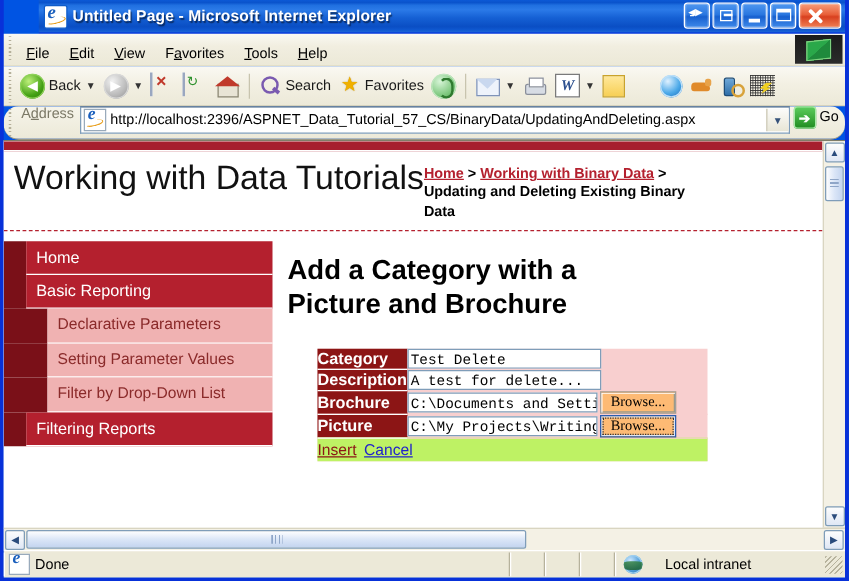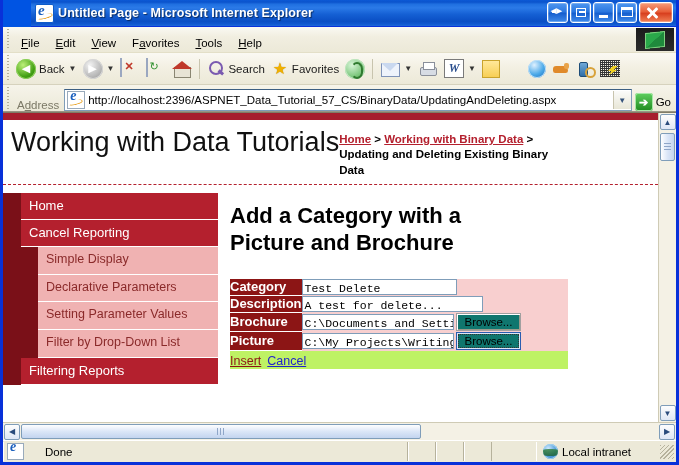--- a/index.html
+++ b/index.html
@@ -146,23 +146,23 @@
   .bottle::before{content:"";position:absolute;left:3px;top:2px;width:7px;height:13px;background:linear-gradient(to bottom,#6fa8d8,#2f6fa8);border:1px solid #1e4d78;border-radius:2px;}
   .bottle::after{content:"";position:absolute;left:9px;top:7px;width:7px;height:7px;border:2px solid #d8a23a;border-radius:50%;}
   .msgr{width:20px;height:17px;flex:0 0 auto;position:relative;
         background:repeating-linear-gradient(to bottom,#333 0 1px,transparent 1px 2px),
                    repeating-linear-gradient(to right,#444 0 1px,transparent 1px 2px);
         background-size:2px 2px;}
   .msgr::after{content:"";position:absolute;left:8px;top:6px;width:9px;height:9px;background:#f0d020;transform:skewX(-12deg);
         clip-path:polygon(45% 0,100% 0,60% 45%,100% 45%,20% 100%,40% 55%,0 55%);}
 
   .addrbar{
-    height:26px;flex:0 0 26px;display:flex;align-items:flex-end;
+    height:26px;flex:0 0 26px;display:flex;align-items:flex-start;
     background:linear-gradient(to bottom,#f6f4ea,#ece9d8);
-    border-bottom:1px solid #9a9684;position:relative;
+    border-bottom:1px solid #9a9684;position:relative;border-radius:12px;
   }
   .addr-label{font-size:11.5px;color:#7b7866;padding:0 5px 0 4px;white-space:nowrap;}
   .addr-input-wrap{
     flex:1 1 auto;height:20px;display:flex;align-items:center;
     background:#fff;border:1px solid #7f9db9;border-top-color:#3c5f82;
     position:relative;overflow:hidden;
   }
   .addr-ie-icon{width:16px;height:16px;margin:0 3px 0 2px;position:relative;flex:0 0 auto;
     background:#fff;border:1px solid #9ab;}
   .addr-ie-icon::before{content:"e";position:absolute;left:2px;top:-4px;font-family:"Liberation Serif",serif;
@@ -203,38 +203,38 @@
     flex:1 1 auto;background:#b4202e;color:#fff;font-size:13px;
     padding:5px 8px 6px 8px;border-bottom:1px solid #fff;white-space:nowrap;cursor:default;
   }
   .nav-sub{
     flex:1 1 auto;background:#f0b2b2;color:#8a2a2a;font-size:12.5px;
     padding:5px 8px 6px 8px;border-bottom:1px solid #fff;line-height:1.25;cursor:default;
   }
   .content{flex:1 1 auto;padding:14px 0 0 12px;min-width:0;}
   .h1{font-size:22px;font-weight:bold;color:#000;line-height:1.22;margin:4px 0 22px 0;max-width:310px;}
 
-  table.form{border-collapse:collapse;background:#f8cfcf;}
+  table.form{border-collapse:collapse;background:#f8cfcf;margin-left:24px;}
   table.form td{padding:0;vertical-align:middle;}
   td.lbl{background:#8c1515;color:#fff;font-size:13px;font-weight:bold;padding:3px 5px 4px 5px;
          white-space:nowrap;border-bottom:1px solid #fff;}
   td.fld{padding:2px 0 2px 0;border-bottom:1px solid #f8cfcf;}
   td.pad{width:85px;}
   .tinput{
     font-family:"Liberation Mono",monospace;font-size:11.5px;color:#000;
     background:#fff;border:1px solid #7f9db9;padding:1px 2px;height:16px;line-height:16px;
     box-sizing:border-box;white-space:nowrap;overflow:hidden;display:block;
   }
   .w-cat{width:155px;}
-  .w-desc{width:181px;}
+  .w-desc{width:155px;}
   .w-file{width:152px;}
   .file-row{display:flex;align-items:center;}
   .browse{
-    font-family:Liberation Sans, sans-serif;font-size:11.5px;color:#000;
-    background:#0f766e;border:1px solid #a0a0a0;
+    font-family:Liberation Serif, serif;font-size:11.5px;color:#000;
+    background:#fdba74;border:1px solid #a0a0a0;
     box-shadow:inset 1px 1px 0 #fff, inset -1px -1px 0 #9a9a8a;
     padding:1px 8px 2px 8px;margin-left:2px;white-space:nowrap;height:18px;line-height:14px;box-sizing:border-box;
   }
   .browse.focused{
     border:1px solid #2a5db0;outline:1px dotted #333;outline-offset:-3px;
     box-shadow:inset 0 0 0 1px #dce6f5;
   }
   td.actions{background:#bef264;padding:2px 4px 3px 4px;}
   td.actions a{font-size:12.5px;text-decoration:underline;margin-right:6px;}
   a.insert{color:#8c1515;}
@@ -267,23 +267,23 @@
   .grip-cols{width:9px;height:7px;background:repeating-linear-gradient(to right,#8fa6c8 0 1px,transparent 1px 3px);}
   .hsb-track{flex:1 1 auto;}
 
   
   .statusbar{
     height:21px;flex:0 0 21px;display:flex;align-items:center;
     background:#ece9d8;border-top:1px solid #fff;
   }
   .st-pane{height:19px;display:flex;align-items:center;
     border-left:1px solid #fff;border-right:1px solid #b6b29c;}
-  .st-done{flex:0 0 400px;padding-left:3px;gap:21px;}
+  .st-done{flex:0 0 400px;padding-left:3px;gap:4px;}
   .st-small{flex:0 0 26px;}
-  .st-zone{flex:1 1 auto;padding-left:6px;gap:4px;border-right:none;margin-left:44px;}
+  .st-zone{flex:1 1 auto;padding-left:6px;gap:18px;border-right:none;}
   .st-text{font-size:11.5px;color:#000;white-space:nowrap;}
   .st-ie{width:15px;height:15px;position:relative;flex:0 0 auto;background:#fff;border:1px solid #9ab;}
   .st-ie::before{content:"e";position:absolute;left:2px;top:-5px;font-family:"Liberation Serif",serif;
     font-style:italic;font-weight:bold;font-size:14px;color:#1a5fbd;}
   .globe{width:15px;height:15px;border-radius:50%;flex:0 0 auto;
     background:radial-gradient(circle at 35% 30%,#cfe9ff,#4d9bd8 55%,#1f6aa8);
     box-shadow:inset 0 0 0 1px #9fd0f0;position:relative;overflow:hidden;}
   .globe::after{content:"";position:absolute;left:-2px;top:5px;width:19px;height:7px;
     background:linear-gradient(to bottom,#2f7f3a,#1d5f28);opacity:.8;border-radius:40%;}
   .resize-grip{width:14px;height:14px;margin-left:auto;margin-right:2px;flex:0 0 auto;
@@ -426,25 +426,24 @@
 
         <div class="body-row">
 
           <div class="nav">
             <div class="nav-group">
               <div class="nav-stripe"></div>
               <div class="nav-head">Home</div>
             </div>
             <div class="nav-group">
               <div class="nav-stripe"></div>
-              <div class="nav-head">Cancel Reporting</div>
+              <div class="nav-head">Basic Reporting</div>
             </div>
             <div class="nav-group">
               <div class="nav-sub-stripe"></div>
-              <div class="nav-sub">Simple Display</div>
             </div>
             <div class="nav-group">
               <div class="nav-sub-stripe"></div>
               <div class="nav-sub">Declarative Parameters</div>
             </div>
             <div class="nav-group">
               <div class="nav-sub-stripe"></div>
               <div class="nav-sub">Setting Parameter Values</div>
             </div>
             <div class="nav-group">

